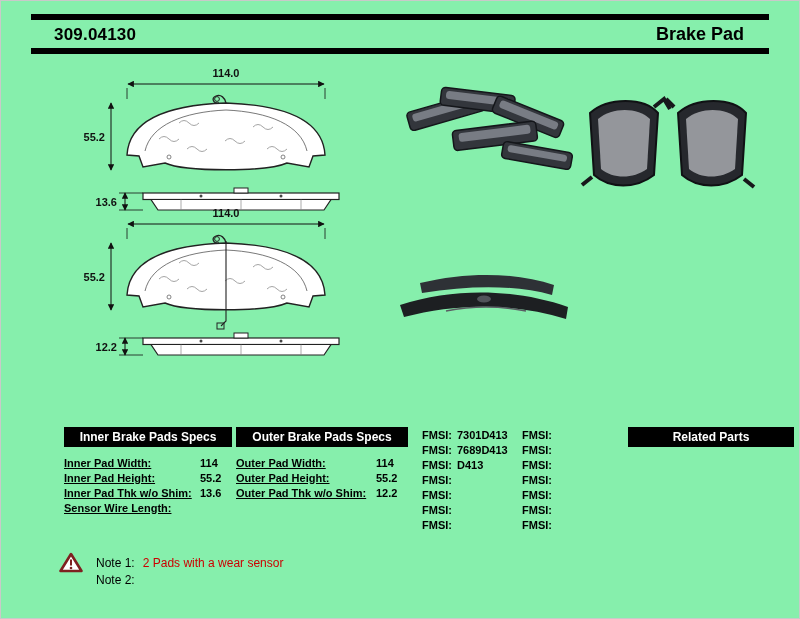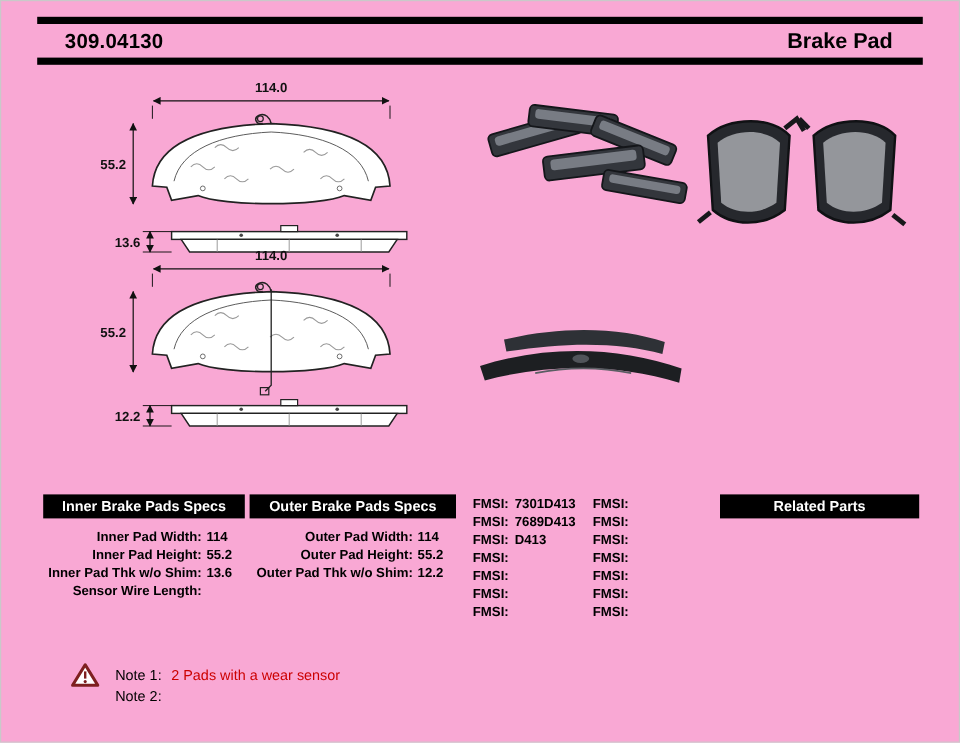--- a/index.html
+++ b/index.html
@@ -1,18 +1,18 @@
 <!DOCTYPE html>
 <html><head>
 <meta charset="utf-8">
 <style>
   * { margin:0; padding:0; box-sizing:border-box; }
   html,body { background:#fff; }
   body { width:800px; height:619px; font-family:"Liberation Sans", sans-serif; position:relative; }
-  .page { position:relative; width:800px; height:619px; background:#f9a8d4; border:1px solid #c9c9c9; overflow:hidden;padding-left:16px; }
+  .page { position:relative; width:800px; height:619px; background:#86efac; border:1px solid #c9c9c9; overflow:hidden;padding-left:16px; }
 
   
   .bar { position:absolute; left:30px; right:30px; height:6px; background:#000; }
   .bar-top { top:13px; }
   .bar-mid { top:47px; }
   .part-number { position:absolute; left:53px; top:24px; font-size:17px; font-weight:bold; color:#000; letter-spacing:0.2px; }
   .doc-title  { position:absolute; right:55px; top:23px; font-size:18px; font-weight:bold; color:#000; }
 
   
   .drawings { position:absolute; left:30px; top:64px; }
@@ -22,29 +22,29 @@
   .ext { stroke:#111; stroke-width:0.8; }
   .wire { stroke:#222; stroke-width:1.1; fill:none; }
   .wm { fill:none; stroke:#9a9a9a; stroke-width:0.9; }
 
   
   .photos { position:absolute; left:385px; top:78px; }
   .pad-dark { fill:#33363c; stroke:#14161a; stroke-width:1.5; }
   .pad-grey { fill:#787c84; }
 
   
-  .col { position:absolute; top:411px; }
+  .col { position:absolute; top:426px;margin-left:28px; }
   .col1 { left:35px;  width:168px; }
   .col2 { left:207px; width:172px; }
   .col3 { left:384px; width:200px; }
   .col4 { left:599px; width:166px; }
   .col-header { height:20px; background:#000; color:#fff; font-size:12px; font-weight:bold;
                 text-align:center; line-height:20px; margin-bottom:8px; }
   .spec-row { display:flex; height:15px; align-items:center; font-size:11px; font-weight:bold; color:#000; }
-  .spec-row .lbl { flex:1; text-align:right; white-space:nowrap; }
+  .spec-row .lbl { flex:1; white-space:nowrap;text-decoration:underline; }
   .spec-row .val { width:36px; padding-left:4px; text-align:left; }
   .fmsi-wrap { display:flex; }
   .fmsi-col { flex:1; }
   .fmsi-row { display:flex; height:15px; align-items:center; font-size:11px; font-weight:bold; color:#000; padding-left:9px; }
   .fmsi-row .val { padding-left:5px; }
   .rel-row { display:flex; height:15px; align-items:center; font-size:11px; font-weight:bold; color:#000; padding-left:4px; }
   .rel-row .val { padding-left:5px; }
 
   
   .warn-icon { position:absolute; left:58px; top:551px; }

